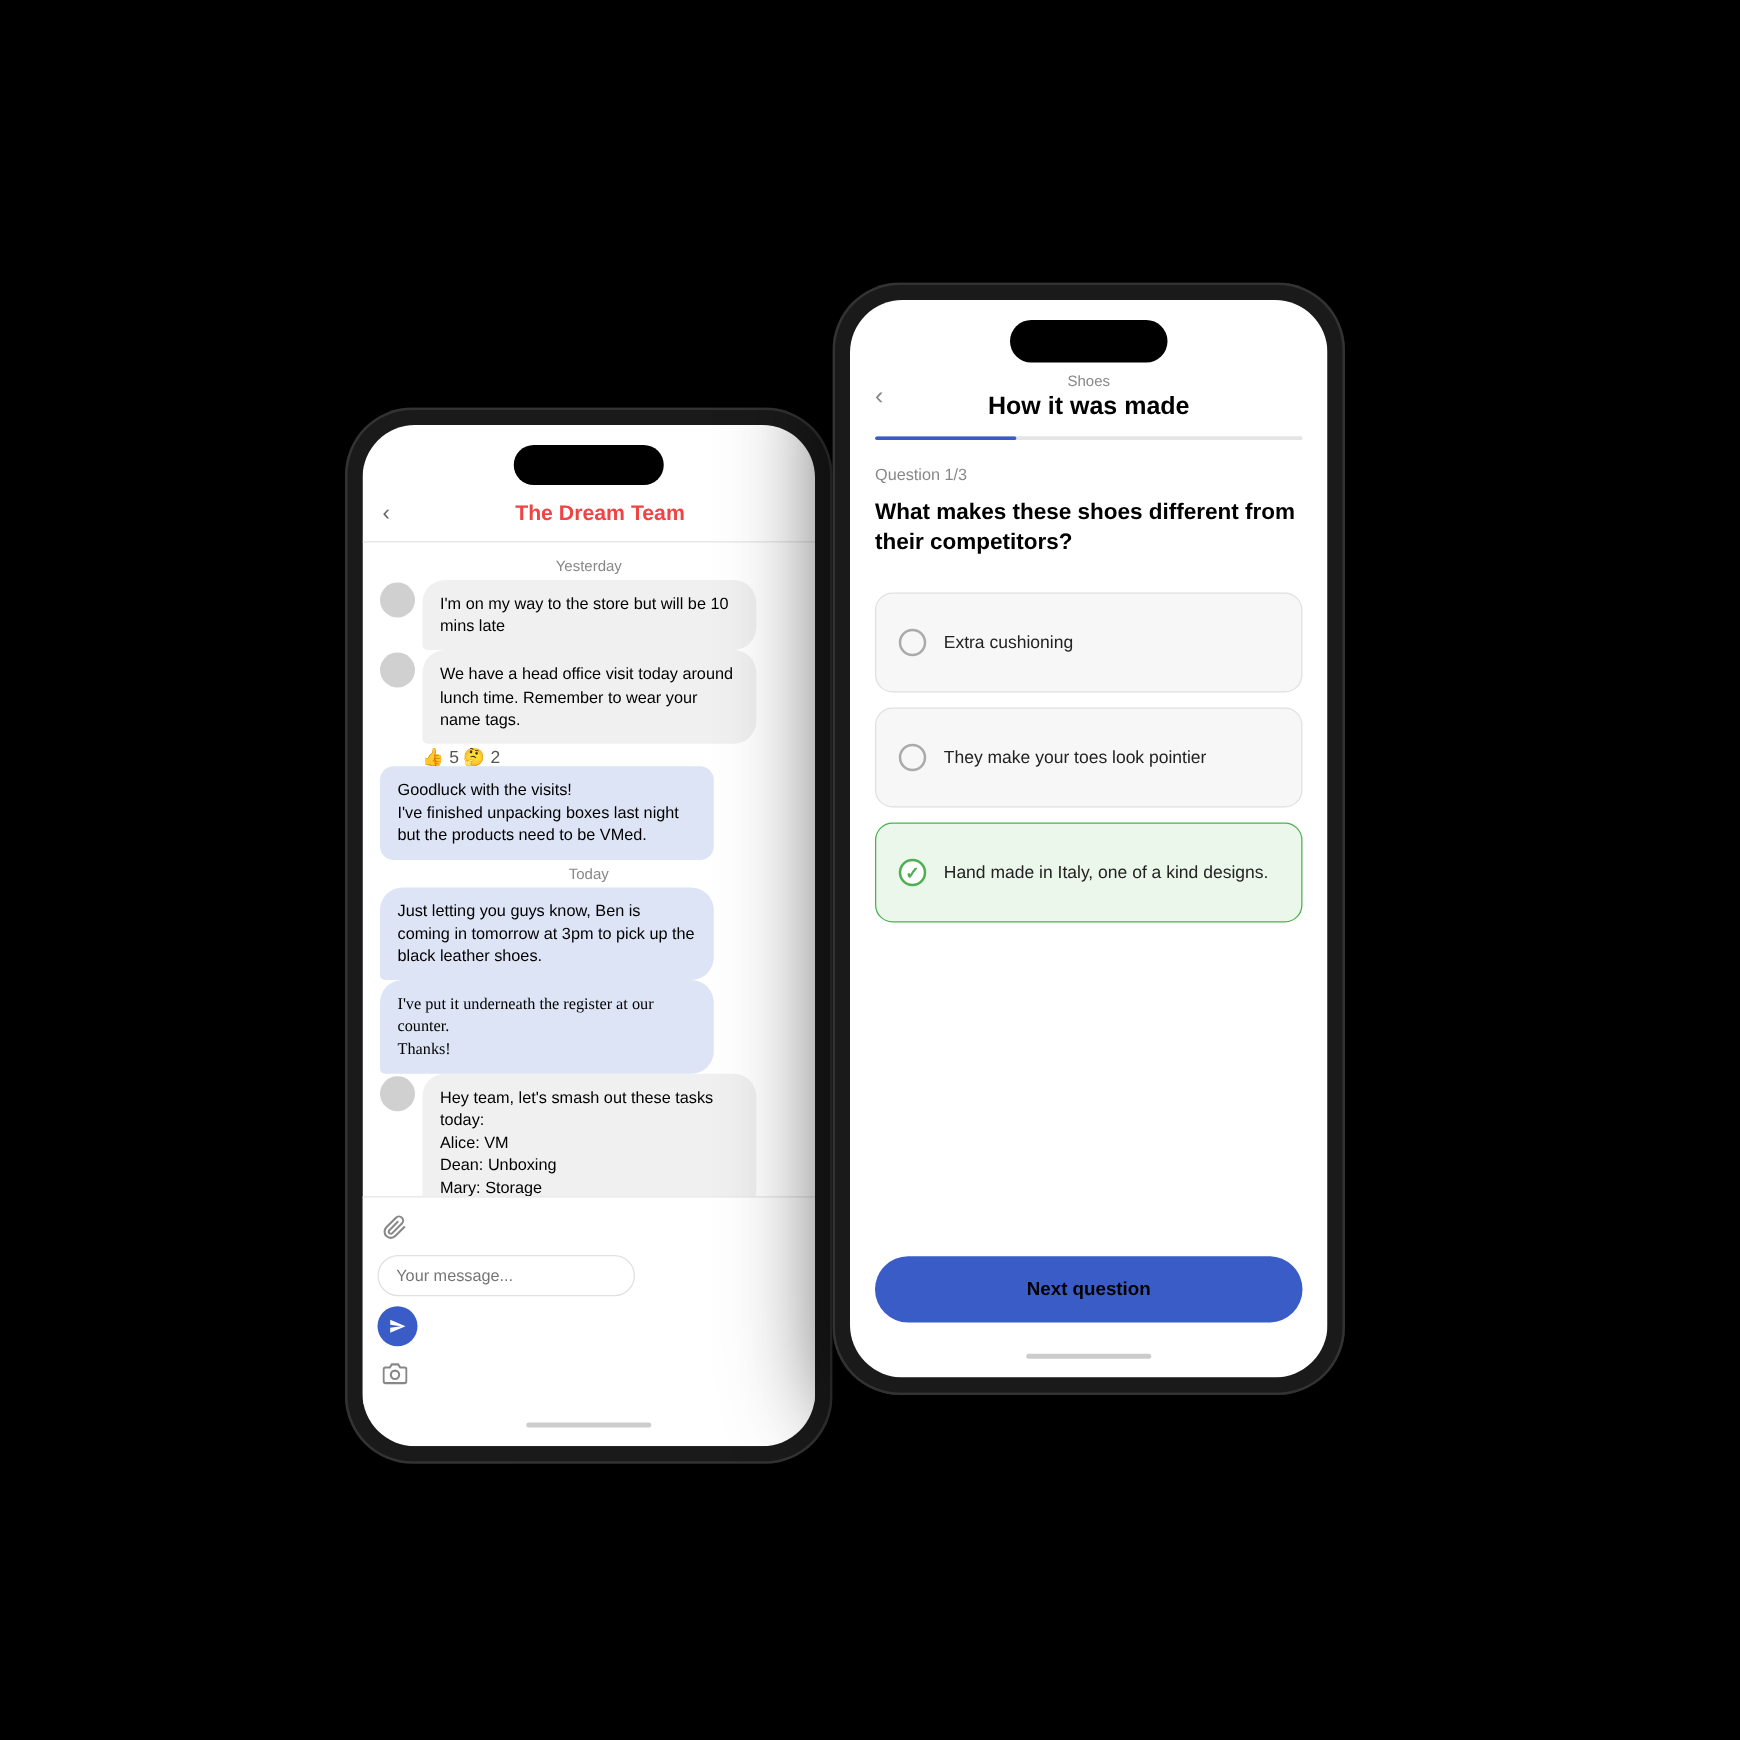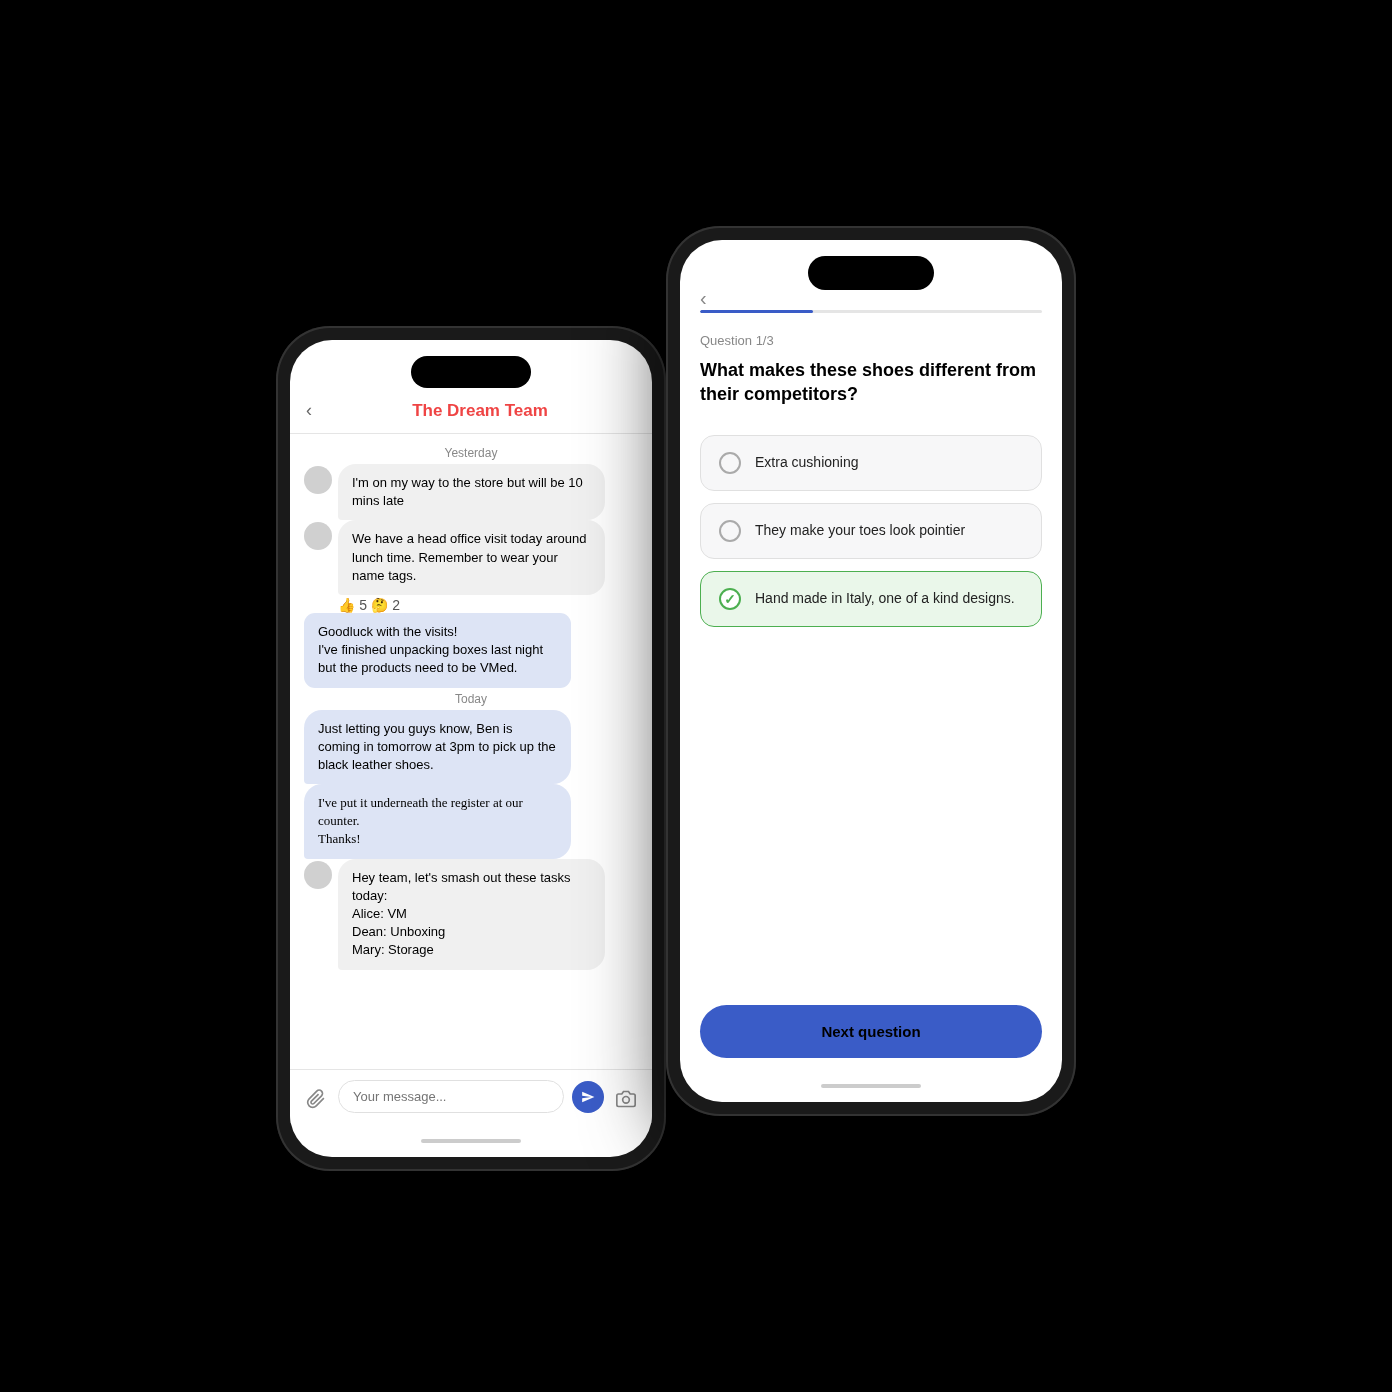--- a/index.html
+++ b/index.html
@@ -187,23 +187,24 @@
       font-size: 14px;
       color: #555;
       margin-top: 2px;
       margin-left: 34px;
     }
 
     .chat-input-bar {
       padding: 10px 12px;
       border-top: 1px solid #e5e5e5;
       display: flex;
-      align-items: flex-end;
+      align-items: flex-start;
       gap: 8px;
       background: #fff;
+      flex-direction: column;
     }
 
     .chat-attach-icon {
       width: 28px;
       height: 28px;
       display: flex;
       align-items: center;
       justify-content: center;
       color: #888;
       font-size: 18px;
@@ -335,21 +336,21 @@
       display: flex;
       flex-direction: column;
       gap: 12px;
       flex: 1;
     }
 
     .quiz-option {
       display: flex;
       align-items: center;
       gap: 14px;
-      padding: 16px 18px;
+      padding: 28px 18px;
       border-radius: 14px;
       border: 1.5px solid #e0e0e0;
       background: #f7f7f8;
       cursor: pointer;
     }
 
     .quiz-option.selected-correct {
       border-color: #4caf50;
       background: #eaf7ea;
     }
@@ -474,20 +475,24 @@
       </div>
     </div>
   </div>
 
   <div class="phone phone-front">
     <div class="phone-inner">
       <div class="dynamic-island"></div>
       <div class="quiz-screen">
         <div class="quiz-header">
           <span class="quiz-back-btn">‹</span>
+          <div class="quiz-header-center">
+            <div class="quiz-category">Shoes</div>
+            <div class="quiz-heading">How it was made</div>
+          </div>
         </div>
 
         <div class="quiz-progress-bar">
           <div class="quiz-progress-fill" style="width: 33%;"></div>
         </div>
 
         <div class="quiz-body">
           <div class="quiz-question-num">Question 1/3</div>
           <div class="quiz-question-text">What makes these shoes different from their competitors?</div>
 

